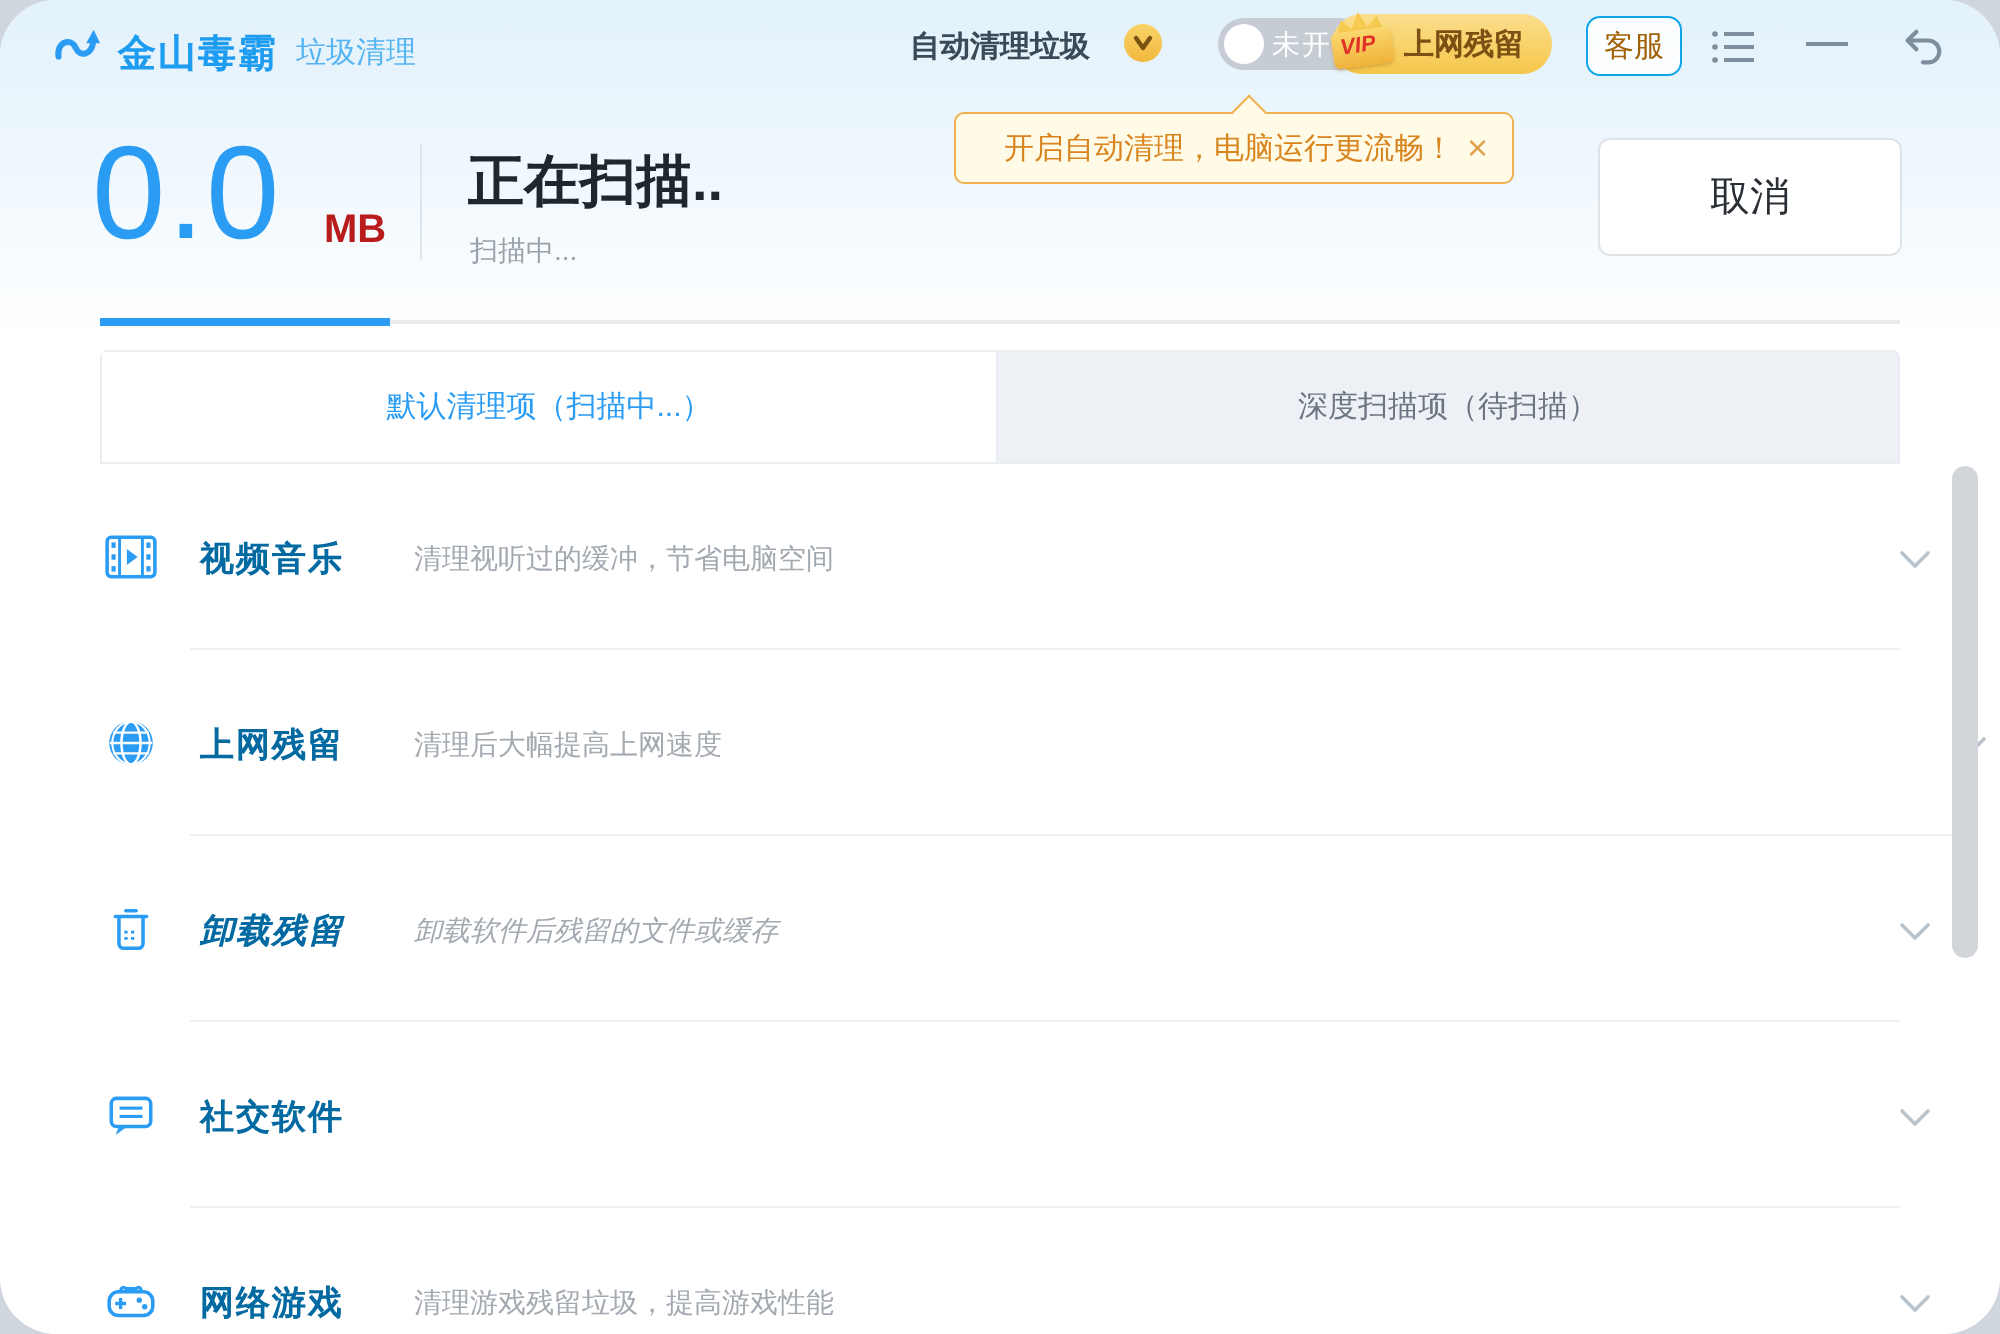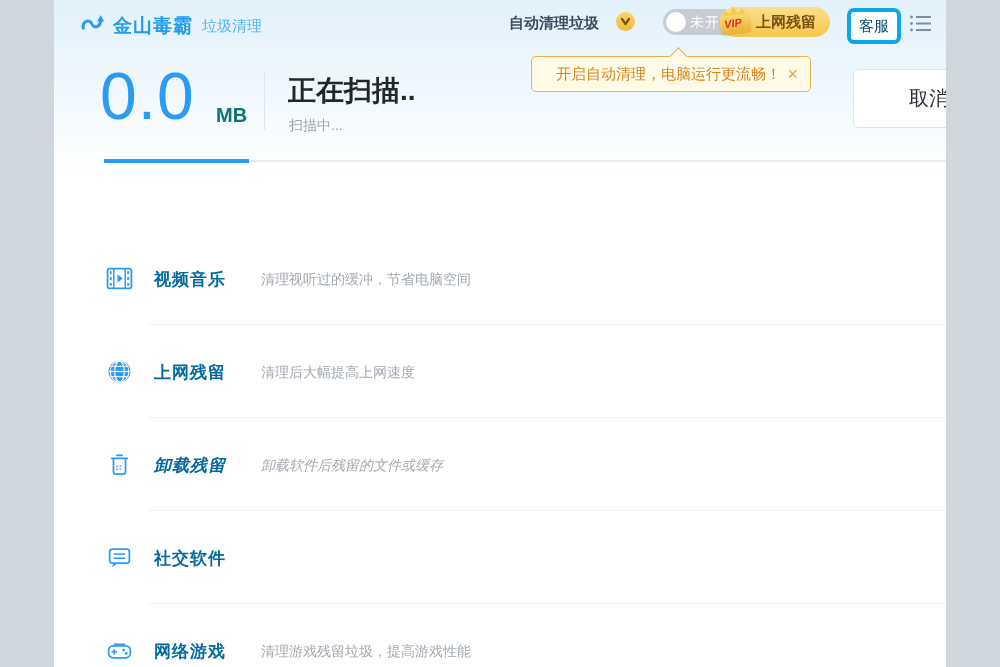--- a/index.html
+++ b/index.html
@@ -1,52 +1,52 @@
 <!DOCTYPE html>
 <html><head>
 <meta charset="utf-8">
 <style>
   html,body{margin:0;padding:0;}
   body{font-family:"Liberation Sans","DejaVu Sans",sans-serif;background:#cfd6dd;}
-  .window{position:relative;width:892px;height:667px;background:#ffffff;overflow:hidden;margin:0 auto;}
+  .window{position:relative;width:1000px;height:667px;background:#ffffff;overflow:hidden;margin:0 auto;border-radius:28px;}
   .bg-top{position:absolute;top:0;left:0;right:0;height:170px;
           background:linear-gradient(180deg,#e2f1fb 0%,#eef7fd 45%,#ffffff 100%);}
   
   .header{position:absolute;top:0;left:0;right:0;height:50px;}
   .logo{position:absolute;left:26px;top:11px;display:flex;align-items:center;}
   .logo .brand{color:#1e9cf0;font-size:19px;font-weight:bold;margin-left:7px;letter-spacing:1px;}
   .logo .module{color:#56b4f2;font-size:15px;margin-left:9px;}
   .autoclean-label{position:absolute;left:455px;top:14px;font-size:15px;color:#3a4a58;font-weight:bold;}
   .v-badge{position:absolute;left:562px;top:12px;width:19px;height:19px;border-radius:50%;
            background:linear-gradient(180deg,#f9d468,#f2b83e);display:flex;align-items:center;justify-content:center;cursor:pointer;}
   .toggle{position:absolute;left:609px;top:9px;width:74px;height:26px;border-radius:13px;background:#c6ccd4;cursor:pointer;}
   .toggle .knob{position:absolute;left:3px;top:3px;width:20px;height:20px;border-radius:50%;background:#ffffff;}
   .toggle .state{position:absolute;left:27px;top:5px;font-size:14px;color:#ffffff;letter-spacing:1px;}
   .vip-btn{position:absolute;left:666px;top:7px;width:110px;height:30px;border-radius:15px;
            background:linear-gradient(180deg,#fbdf8e,#f5c64a);cursor:pointer;}
   .vip-btn .vip-label{position:absolute;left:36px;top:6px;font-size:15px;font-weight:bold;color:#7c4f12;}
   .vip-shield{position:absolute;left:-4px;top:2px;width:36px;height:26px;transform:rotate(-8deg);}
   .vip-shield .plate{position:absolute;left:4px;top:6px;width:30px;height:18px;border-radius:3px;
            background:linear-gradient(180deg,#fad96f,#f0b23a);box-shadow:0 1px 2px rgba(160,110,20,.4);}
   .vip-shield .viptext{position:absolute;left:8px;top:8px;font-size:11px;font-weight:bold;font-style:italic;color:#e03028;letter-spacing:0;}
-  .support-btn{position:absolute;left:793px;top:8px;width:46px;height:28px;border:4px solid #0ea5e9;border-radius:7px;
-           background:rgba(255,255,255,.85);font-size:15px;color:#0c4a6e;display:flex;align-items:center;justify-content:center;cursor:pointer;}
+  .support-btn{position:absolute;left:793px;top:8px;width:46px;height:28px;border:1px solid #0ea5e9;border-radius:7px;
+           background:rgba(255,255,255,.85);font-size:15px;color:#a16207;display:flex;align-items:center;justify-content:center;cursor:pointer;}
   .menu-icon{position:absolute;left:855px;top:14px;cursor:pointer;}
   .min-icon{position:absolute;left:903px;top:21px;width:21px;height:2px;background:#7e8e9c;cursor:pointer;}
   .back-icon{position:absolute;left:950px;top:12px;cursor:pointer;}
   
   .tooltip{position:absolute;left:477px;top:56px;width:278px;height:34px;background:#fffbe7;
            border:1px solid #efb050;border-radius:5px;display:flex;align-items:center;}
   .tooltip .notch{position:absolute;left:140px;top:-7px;width:12px;height:12px;background:#fffbe7;
            border-left:1px solid #efb050;border-top:1px solid #efb050;transform:rotate(45deg);}
   .tooltip .txt{margin-left:24px;font-size:15px;color:#d9851f;}
   .tooltip .close{margin-left:auto;margin-right:12px;font-size:18px;color:#dfa14e;cursor:pointer;line-height:1;}
   
   .big-value{position:absolute;left:46px;top:58px;font-size:66px;color:#2b9cf4;letter-spacing:1px;}
-  .big-unit{position:absolute;left:162px;top:104px;font-size:20px;color:#0f766e;font-weight:bold;}
+  .big-unit{position:absolute;left:162px;top:104px;font-size:20px;color:#b91c1c;font-weight:bold;}
   .vdivider{position:absolute;left:210px;top:72px;width:1px;height:58px;background:#dde6ee;}
   .scan-title{position:absolute;left:234px;top:72px;font-size:28px;font-weight:bold;color:#1f262d;}
   .scan-sub{position:absolute;left:235px;top:117px;font-size:14px;color:#9aa3ab;}
   .cancel-btn{position:absolute;left:799px;top:69px;width:150px;height:57px;background:#ffffff;border:1px solid #dfe3e8;
            border-radius:6px;font-size:20px;color:#2a2f35;display:flex;align-items:center;justify-content:center;cursor:pointer;}
   .progress-track{position:absolute;left:50px;top:160px;width:900px;height:2px;background:#e9ebee;}
   .progress-fill{position:absolute;left:50px;top:159px;width:145px;height:4px;background:#2b9cf4;}
   
   .tabbar{position:absolute;left:50px;top:175px;width:898px;height:55px;background:#edf1f6;border:1px solid #e9edf1;border-radius:4px 4px 0 0;}
   .tab{position:absolute;top:0;height:55px;display:flex;align-items:center;justify-content:center;font-size:15px;cursor:pointer;}
@@ -139,20 +139,28 @@
   <div class="big-unit">MB</div>
   <div class="vdivider"></div>
   <div class="scan-title">正在扫描..</div>
   <div class="scan-sub">扫描中...</div>
   <div class="cancel-btn">
     <span>取消</span>
   </div>
   <div class="progress-track"></div>
   <div class="progress-fill"></div>
 
+  <div class="tabbar">
+    <div class="tab active">
+      <span>默认清理项（扫描中...）</span>
+    </div>
+    <div class="tab inactive">
+      <span>深度扫描项（待扫描）</span>
+    </div>
+  </div>
 
   <div class="row r1">
     <span class="icon">
       <svg width="27" height="27" viewBox="0 0 26 26" fill="none">
         <rect x="1.5" y="3.5" width="23" height="19" rx="2" stroke="#2b9cf4" stroke-width="1.7"></rect>
         <line x1="7.5" y1="3.5" x2="7.5" y2="22.5" stroke="#2b9cf4" stroke-width="1.4"></line>
         <line x1="18.5" y1="3.5" x2="18.5" y2="22.5" stroke="#2b9cf4" stroke-width="1.4"></line>
         <rect x="3.6" y="6" width="2" height="2.6" fill="#2b9cf4"></rect>
           <rect x="3.6" y="11.7" width="2" height="2.6" fill="#2b9cf4"></rect>
           <rect x="3.6" y="17.4" width="2" height="2.6" fill="#2b9cf4"></rect>

